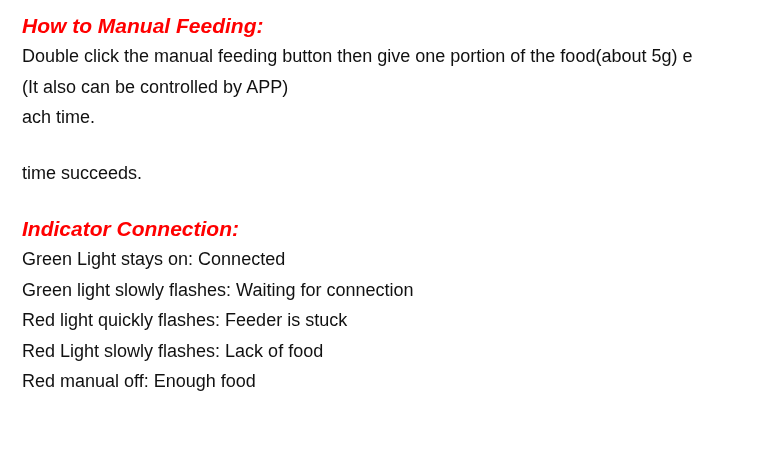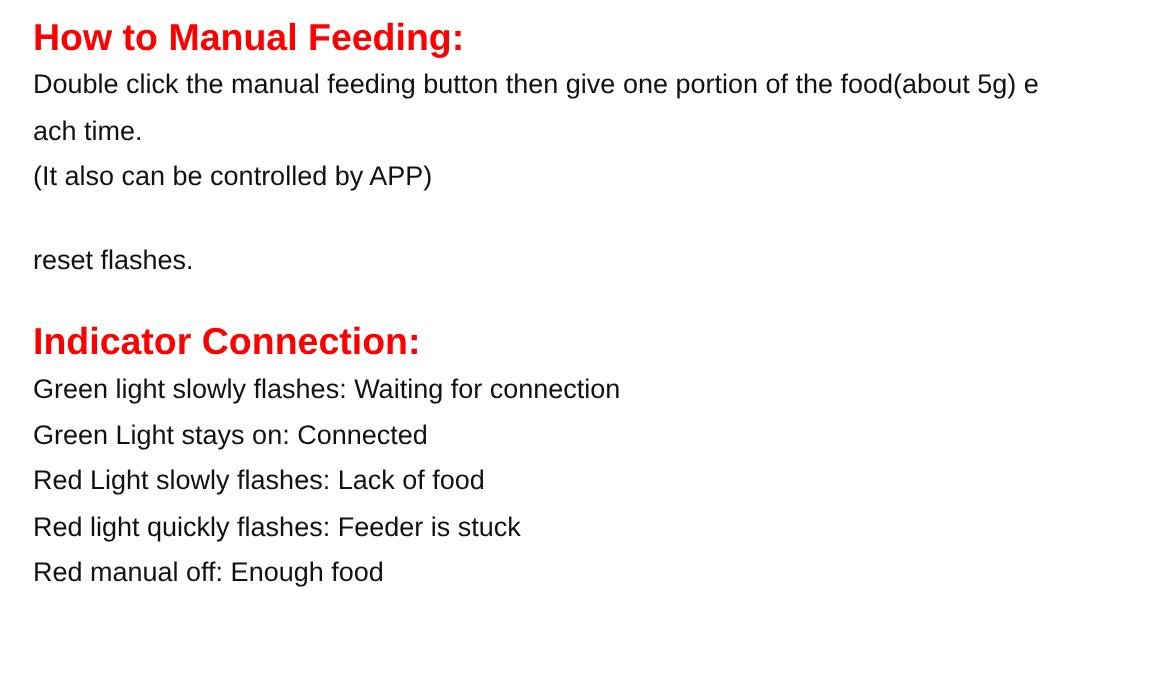--- a/index.html
+++ b/index.html
@@ -15,49 +15,50 @@
   }
   .doc {
     padding: 10px 0 0 22px;
   }
   .section {
     margin-bottom: 25px;
   }
   .section-heading {
     color: var(--heading-color, #ff0000);
     font-weight: bold;
-    font-size: 25px;
+    font-size: 21px;
     line-height: 31px;
     white-space: pre;
+    font-style: italic;
   }
   .body-line {
     color: var(--body-color, #111111);
     font-size: 18px;
     line-height: 30.5px;
     white-space: pre;
   }
 </style>
 </head>
 <body style="--heading-color: #ff0000; --body-color: #111111; background: rgb(255, 255, 255);">
 
 <div class="doc">
   <div id="sections-root">
   <div class="section">
     <div class="section-heading">How to Manual Feeding:</div>
   <div class="body-line">Double click the manual feeding button then give one portion of the food(about 5g) e</div>
+        <div class="body-line">(It also can be controlled by APP)</div>
         <div class="body-line">ach time.</div>
-        <div class="body-line">(It also can be controlled by APP)</div>
       </div>
 
   <div class="section">
-        <div class="body-line">reset flashes.</div>
+        <div class="body-line">time succeeds.</div>
       </div>
 
   <div class="section">
     <div class="section-heading">Indicator Connection:</div>
-  <div class="body-line">Green light slowly flashes: Waiting for connection</div>
-        <div class="body-line">Green Light stays on: Connected</div>
+  <div class="body-line">Green Light stays on: Connected</div>
+        <div class="body-line">Green light slowly flashes: Waiting for connection</div>
+        <div class="body-line">Red light quickly flashes: Feeder is stuck</div>
         <div class="body-line">Red Light slowly flashes: Lack of food</div>
-        <div class="body-line">Red light quickly flashes: Feeder is stuck</div>
         <div class="body-line">Red manual off: Enough food</div>
       </div>
 </div>
 </div>
 
 </body></html>

